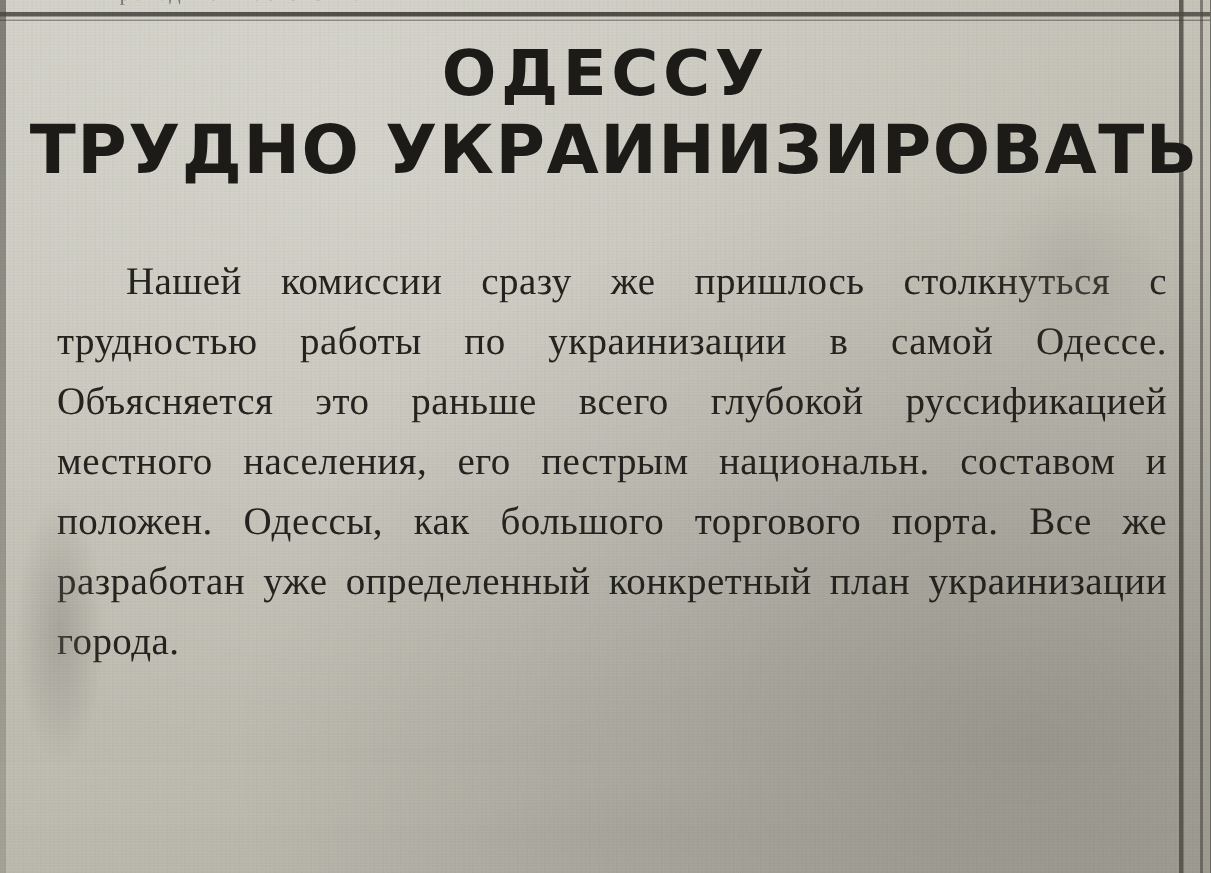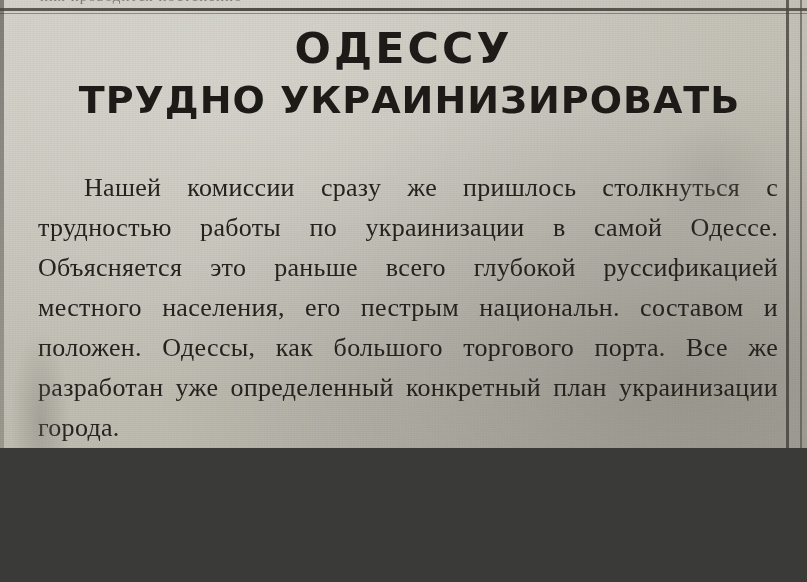--- a/index.html
+++ b/index.html
@@ -11,21 +11,21 @@
     width: 807px;
     height: 582px;
     overflow: hidden;
     font-family: "Liberation Serif", serif;
   }
 
   
   #scan {
     position: relative;
     width: 807px;
-    height: 448px;
+    height: 582px;
     background:
       radial-gradient(ellipse at 30% 20%, rgba(255,255,255,0.22), rgba(255,255,255,0) 60%),
       radial-gradient(ellipse at 85% 85%, rgba(0,0,0,0.16), rgba(0,0,0,0) 55%),
       linear-gradient(160deg, #cfcdc4 0%, #c6c3b9 35%, #bdbab0 68%, #b2afa5 100%);
     overflow: hidden;
   }
   
   #scan::after {
     content: "";
     position: absolute;
@@ -111,21 +111,21 @@
   }
   .headline .line1 {
     display: block;
     font-size: 42px;
     letter-spacing: 3px;
     line-height: 46px;
     transform: scaleX(1.02);
   }
   .headline .line2 {
     display: block;
-    font-size: 38px;
+    font-size: 45px;
     letter-spacing: 1px;
     line-height: 52px;
     margin-top: 2px;
     transform: scaleX(1.0);
     padding-left: 12px;
   }
 
   
   .body-col {
     position: absolute;

